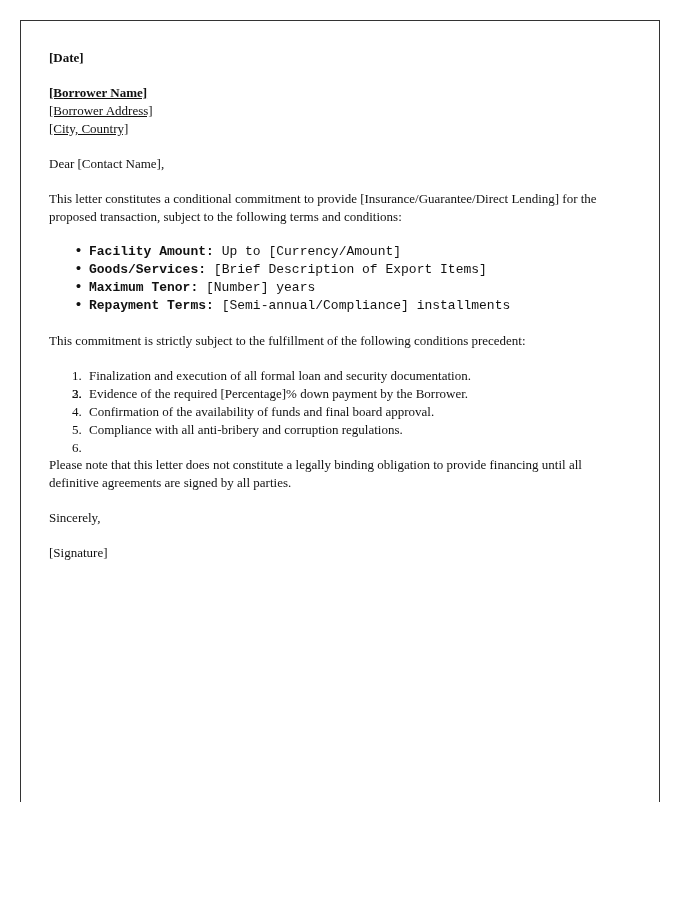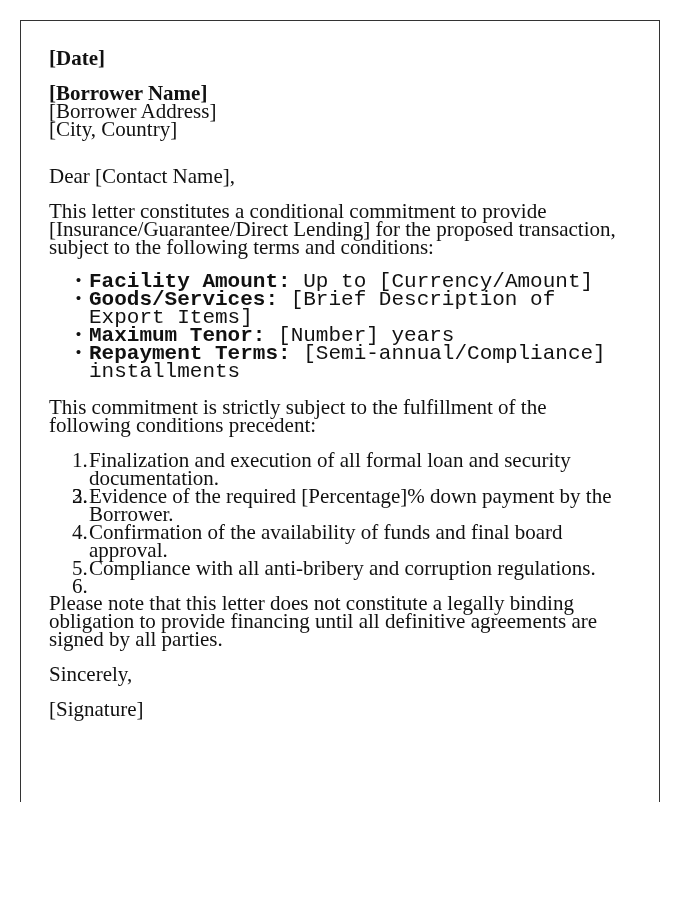--- a/index.html
+++ b/index.html
@@ -25,31 +25,32 @@
       border-right: 1px solid #333333;
       border-top: 1px solid #333333;
       box-sizing: border-box;
       overflow: hidden;
     }
     .content {
       position: absolute;
       left: 28px;
       top: 28px;
       width: 580px;
-      font-size: 21px;
+      font-size: 13px;
       line-height: 18px;
     }
     p {
       margin: 0 0 17px 0;
     }
     .bold {
       font-weight: bold;
     }
     .address-block {
-      margin-bottom: 29px;
+      margin-bottom: 17px;
+      text-decoration: underline;
     }
     .address-block div {
       line-height: 18px;
     }
     ul.terms {
       margin: 0 0 17px 0;
       padding-left: 40px;
       list-style: none;
     }
     ul.terms li {

